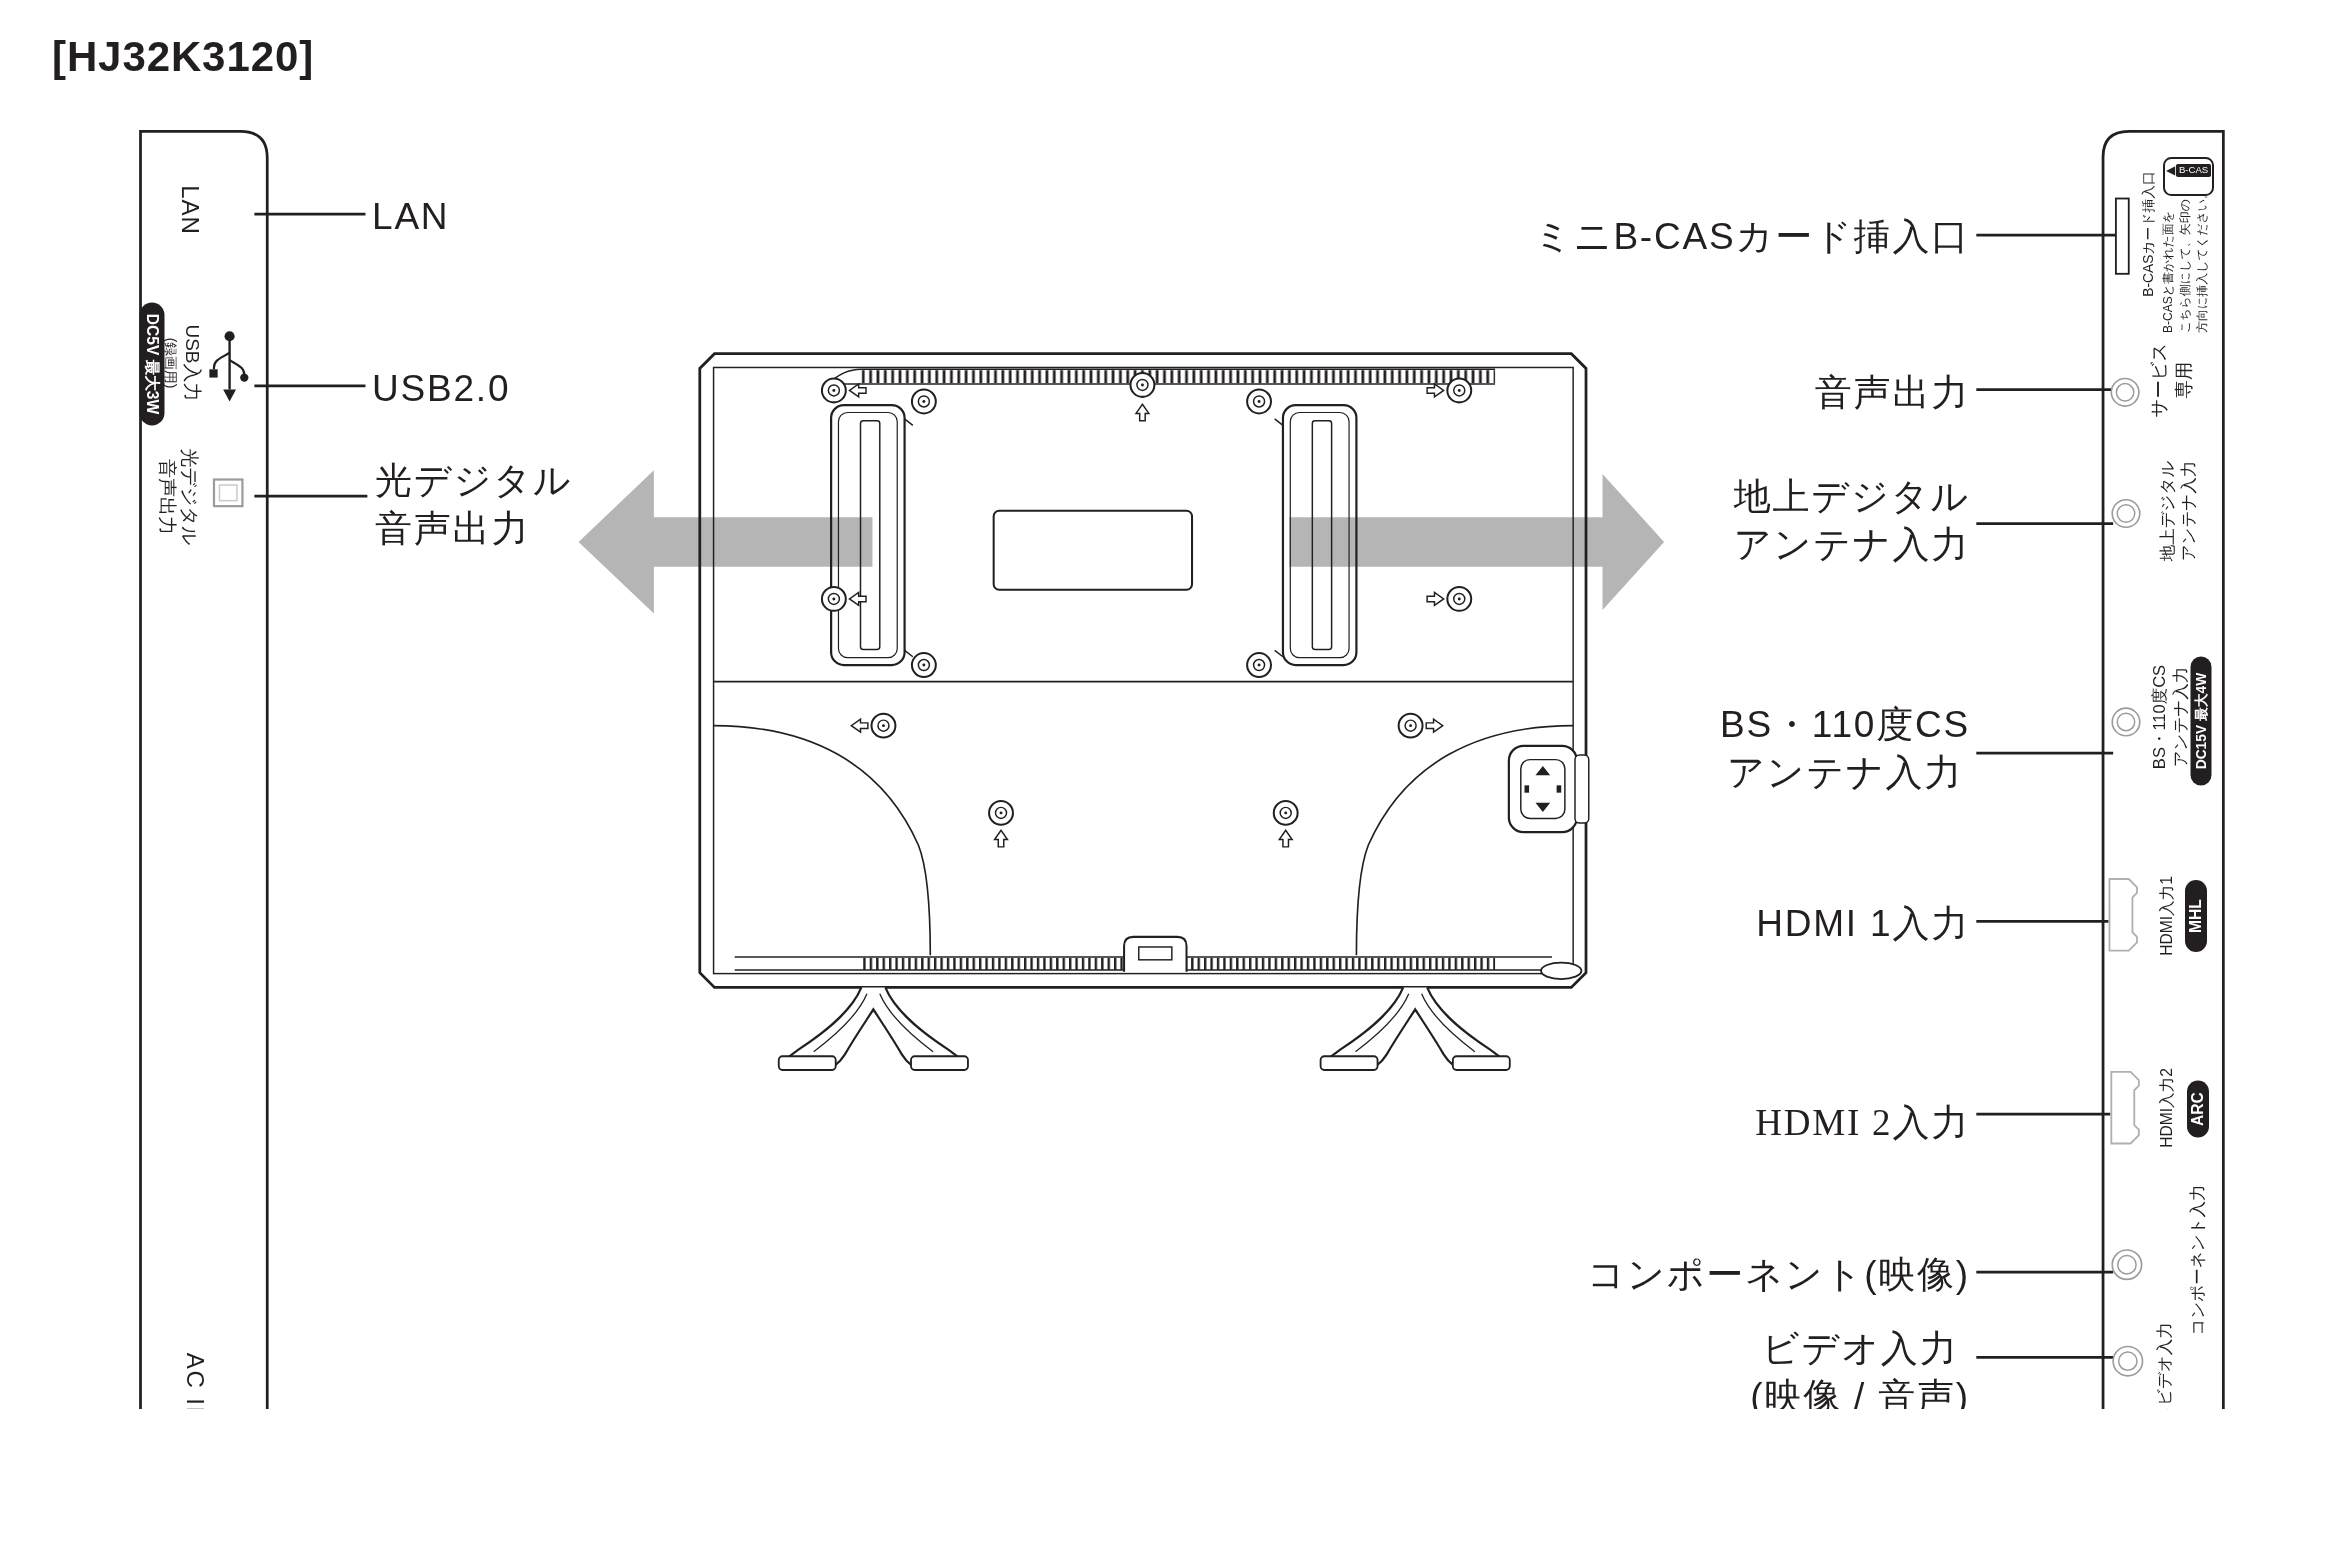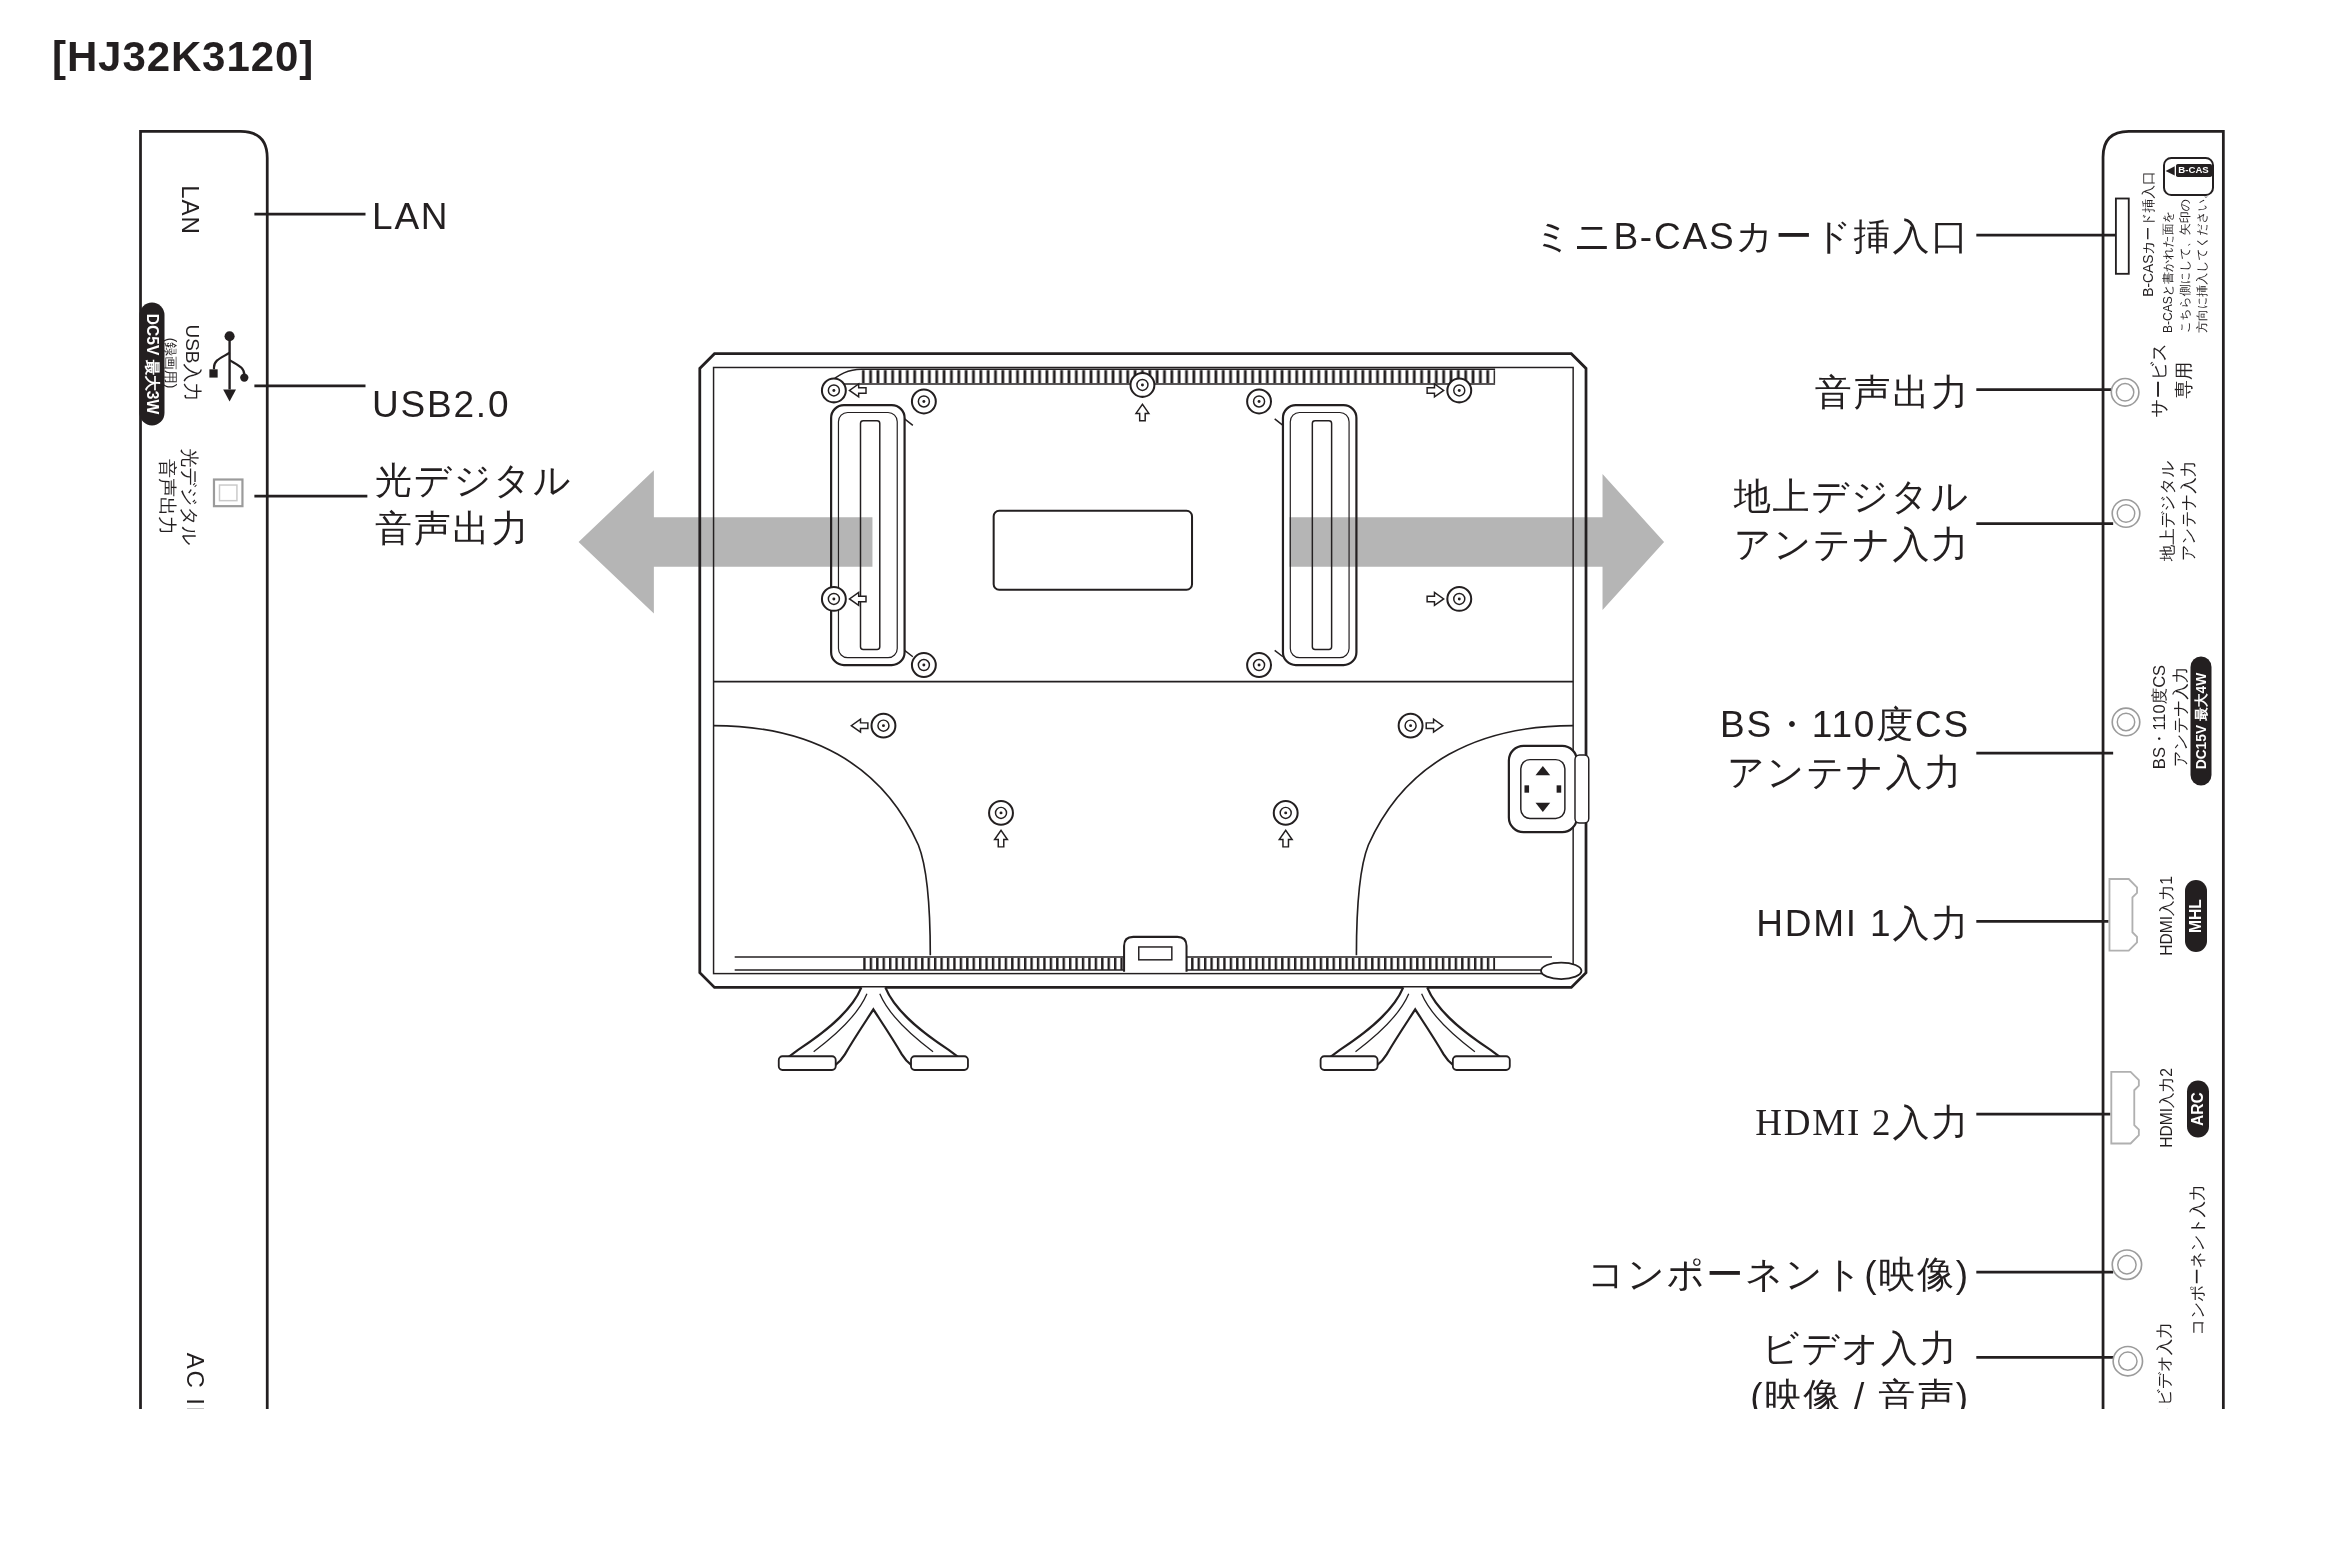--- a/index.html
+++ b/index.html
@@ -15,21 +15,21 @@
   .pill{background:#231f20;color:#fff;border-radius:917px;display:flex;align-items:center;justify-content:center;
         font-weight:bold;line-height:1;}
   .pillL{position:absolute;transform:translate(-50%,-50%) rotate(90deg);}
   .pillR{position:absolute;transform:translate(-50%,-50%) rotate(-90deg);}
   .callout{font-size:37px;letter-spacing:1.8px;line-height:48px;white-space:nowrap;}
   .callout-right{text-align:center;}
   .bcas-badge{position:absolute;left:2163px;top:157px;width:51px;height:39px;border:2.3px solid #231f20;
               border-radius:8.3px;background:#fff;display:flex;align-items:flex-start;justify-content:center;
               padding-top:4.6px;box-sizing:border-box;gap:0.9px;}
   .bcas-badge .arrow{font-size:12px;line-height:12px;color:#231f20;}
-  .bcas-badge .lbl{background:#231f20;color:#fff;font-size:9.6px;font-weight:bold;border-radius:1.8px;
+  .bcas-badge .lbl{background:#231f20;color:#fff;font-size:9.6px;font-weight:normal;border-radius:1.8px;
                    padding:1.8px 2.8px;line-height:1;}
   .note{font-size:12px;line-height:17px;text-align:left;letter-spacing:0;}
 </style>
 </head>
 <body>
 
 <div id="canvas">
 
   <svg class="art" width="2351" height="1567" viewBox="0 0 2560 1706">
     <defs>
@@ -270,21 +270,21 @@
   <div class="pill pillR" style="left:2196px;top:916px;width:72px;height:22px;font-size:15.6px;">MHL</div>
 
   <div class="vR" style="left:2167px;top:1108px;font-size:15.6px;">HDMI入力2</div>
   <div class="pill pillR" style="left:2198px;top:1109px;width:57px;height:22px;font-size:15.6px;">ARC</div>
 
   <div class="vR" style="left:2198px;top:1260px;font-size:16.5px;">コンポーネント入力</div>
   <div class="vR" style="left:2165px;top:1364px;font-size:16.5px;">ビデオ入力</div>
   <div class="vR" style="left:2169px;top:1449px;font-size:16.5px;">ヘッドホン</div>
 
   <div class="abs callout" style="left:372px;top:193px;">LAN</div>
-  <div class="abs callout" style="left:372px;top:365px;margin-top:16px;">USB2.0</div>
+  <div class="abs callout" style="left:372px;top:365px;">USB2.0</div>
   <div class="abs callout" style="left:375px;top:457px;">
     <div>光デジタル</div>
     <div>音声出力</div>
   </div>
 
   <div class="abs callout callout-right" style="right:381px;top:213px;">ミニB-CASカード挿入口</div>
   <div class="abs callout callout-right" style="right:381px;top:369px;">音声出力</div>
   <div class="abs callout callout-right" style="right:381px;top:473px;">
     <div>地上デジタル</div>
     <div>アンテナ入力</div>

